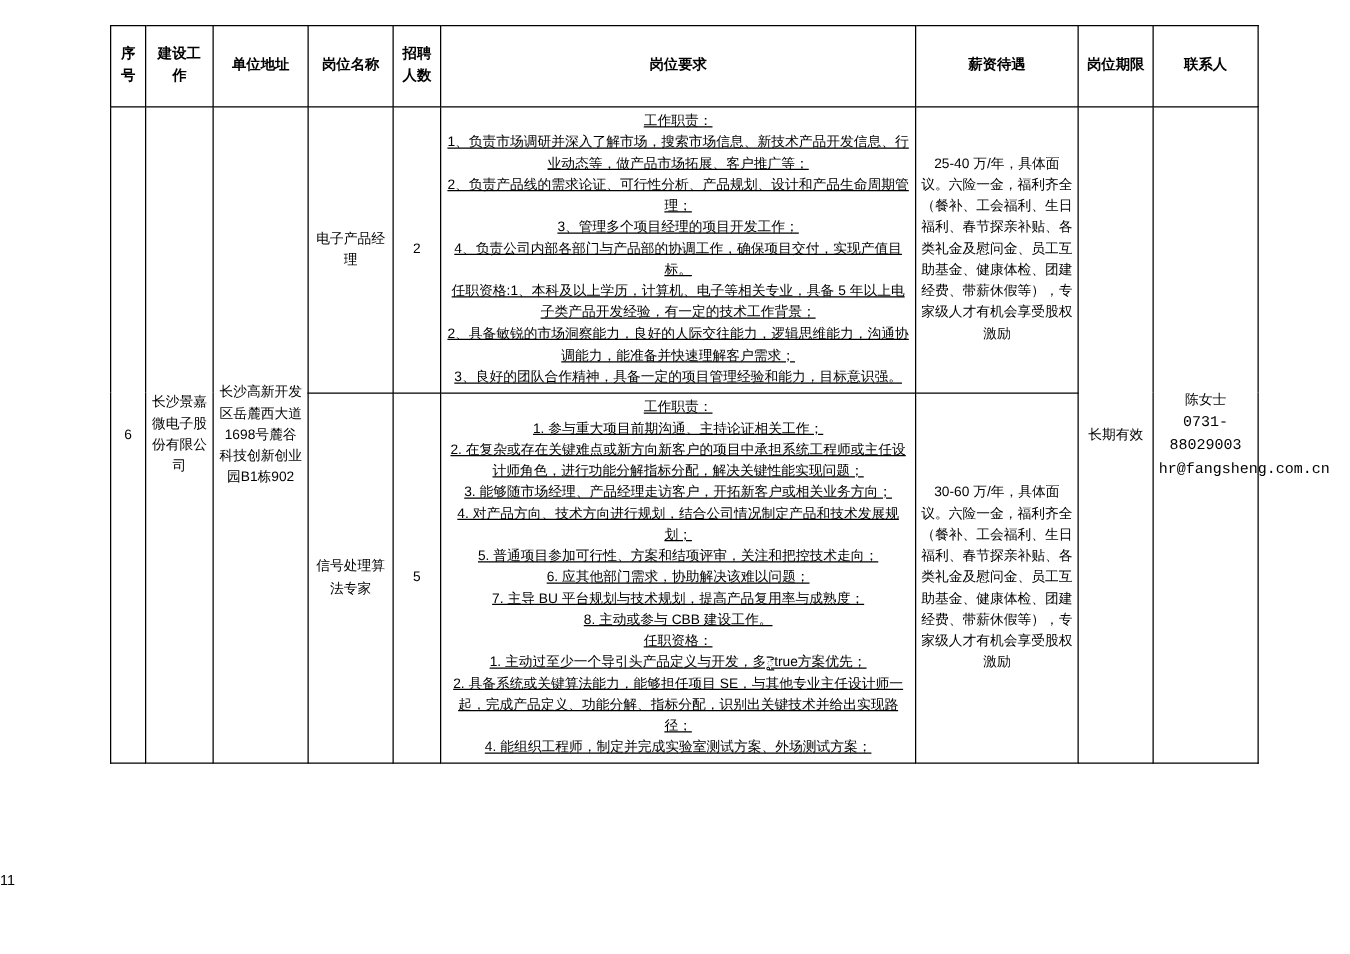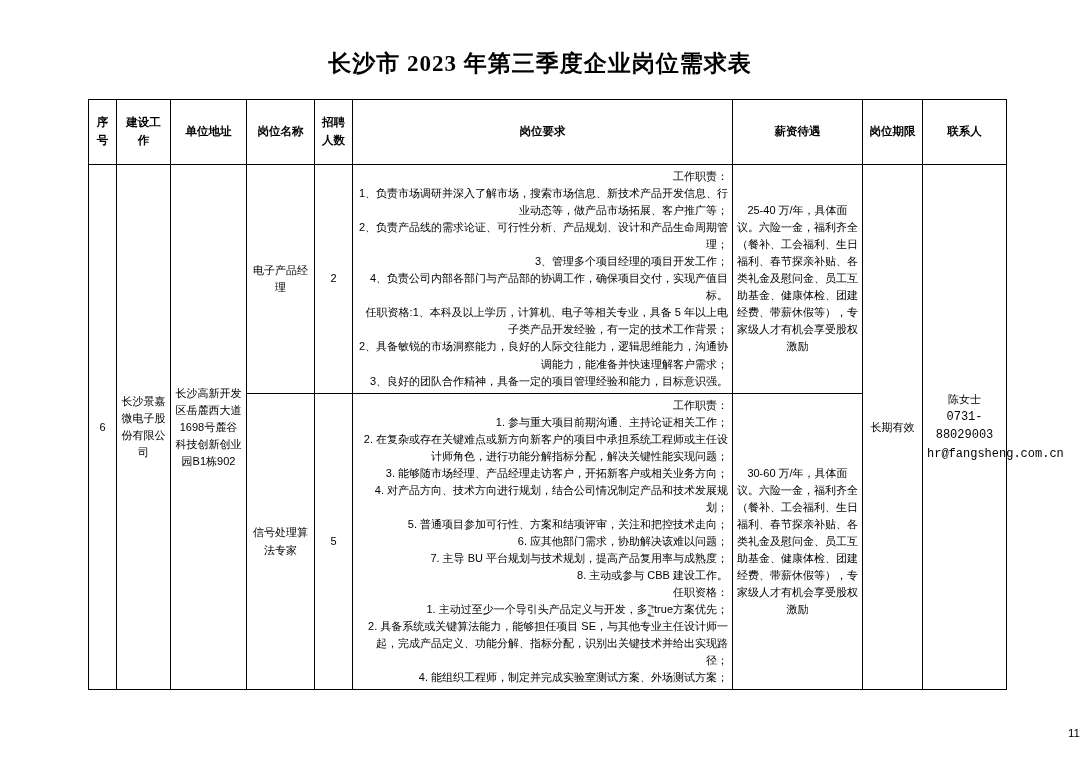--- a/index.html
+++ b/index.html
@@ -52,24 +52,25 @@
     font-weight: bold;
     font-size: 11.5px;
     height: 58px;
     font-family: "Liberation Sans", "DejaVu Sans", sans-serif;
   }
   td.center {
     text-align: center;
   }
   td.req {
     vertical-align: top;
-    text-align: right;
+    text-align: center;
     padding: 7px 8px 7px 8px;
     line-height: 1.72;
     font-size: 11px;
+    text-decoration: underline;
   }
   td.salary {
     vertical-align: top;
     text-align: center;
     padding: 7px 7px;
     line-height: 1.72;
     font-size: 11px;
   }
   td.addr, td.company {
     line-height: 1.75;
@@ -81,43 +82,42 @@
     text-align: center;
   }
   .contact-mono {
     font-family: "Liberation Mono", "DejaVu Sans Mono", monospace;
     font-size: 12px;
     letter-spacing: 0;
   }
   .req-line { display: block; }
   .pagenum {
     position: absolute;
-    left: 10px;
+    left: 0;
     right: 0;
     bottom: 72px;
-    text-align: right;
+    text-align: left;
     font-size: 11.5px;
     font-family: "Liberation Sans", "DejaVu Sans", sans-serif;
   }
   .col-seq { width: 28px; }
   .col-company { width: 54px; }
   .col-addr { width: 76px; }
   .col-job { width: 68px; }
   .col-num { width: 38px; }
   .col-req { width: 380px; }
   .col-salary { width: 130px; }
   .col-period { width: 60px; }
   .col-contact { width: 84px; }
 </style>
 </head>
 <body>
 
 <div class="page">
 
-  <div class="doc-title">长沙市 2023 年第三季度企业岗位需求表</div>
 
   <div class="table-wrap">
     <table class="jobs">
       <colgroup>
         <col class="col-seq">
         <col class="col-company">
         <col class="col-addr">
         <col class="col-job">
         <col class="col-num">
         <col class="col-req">

